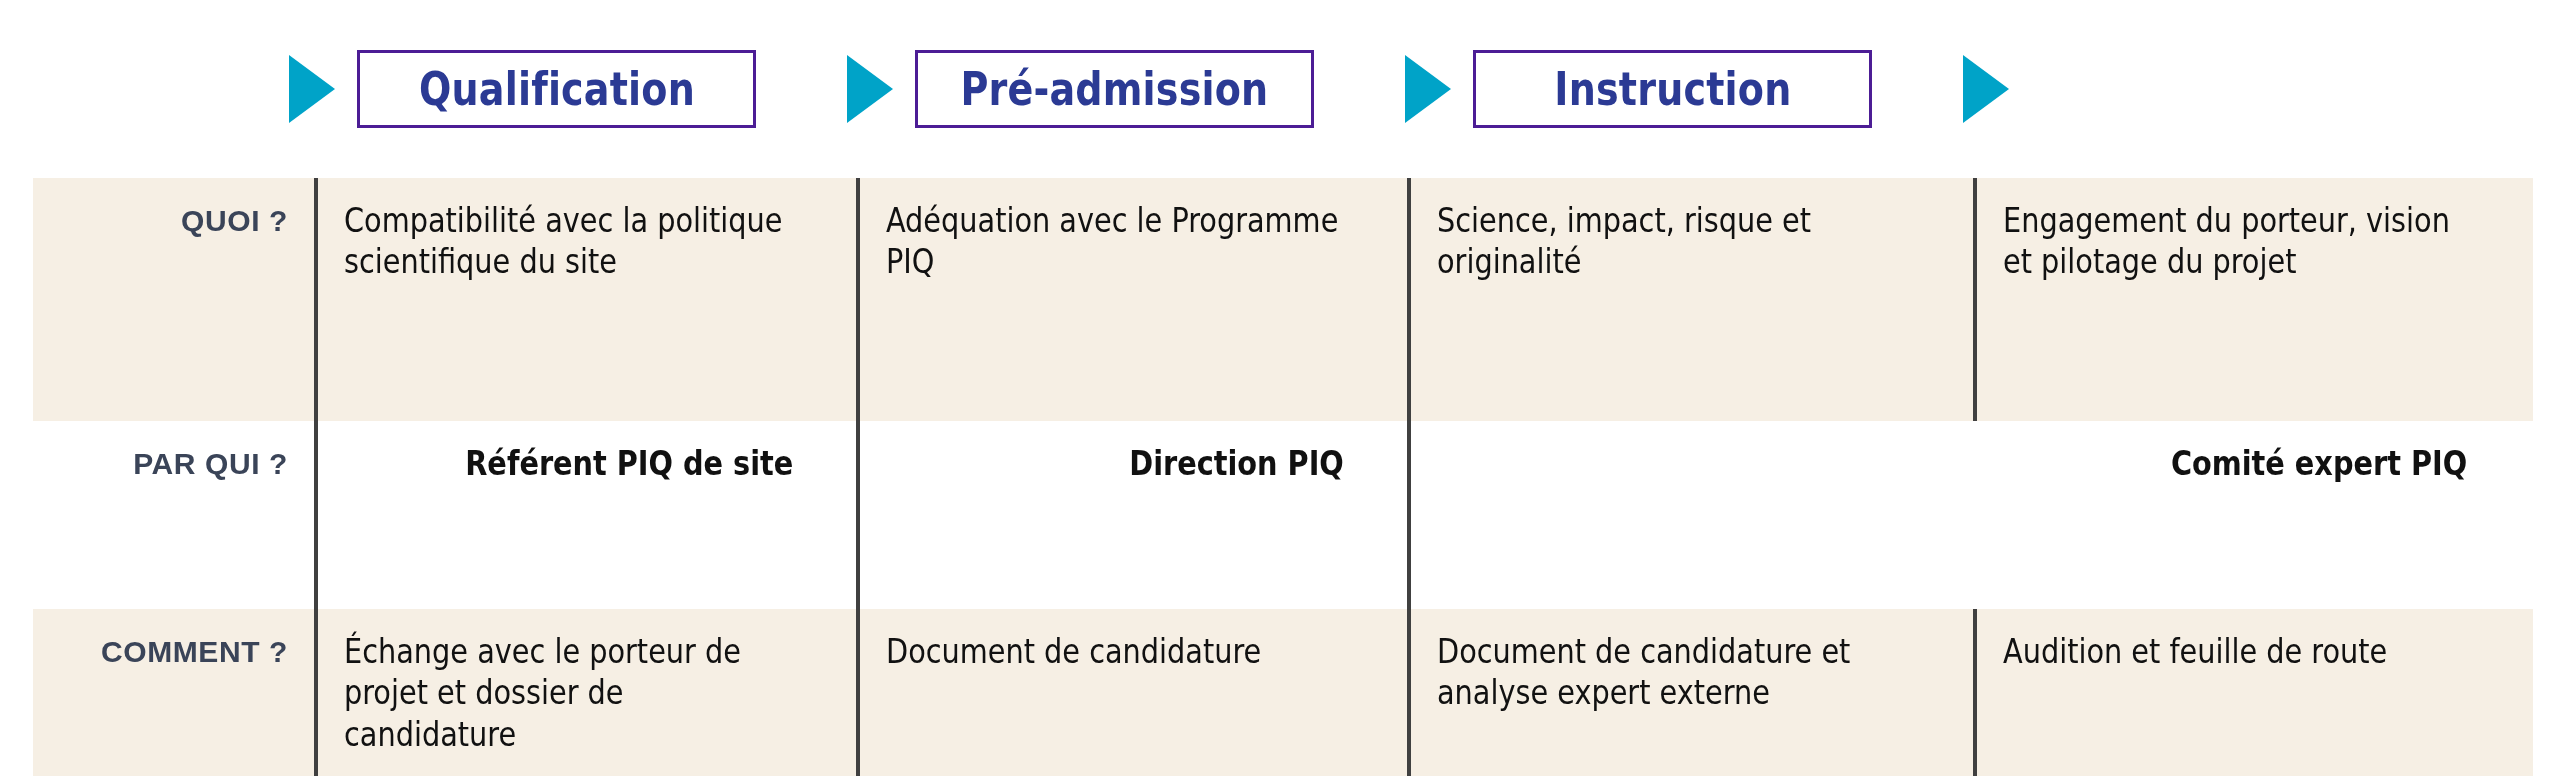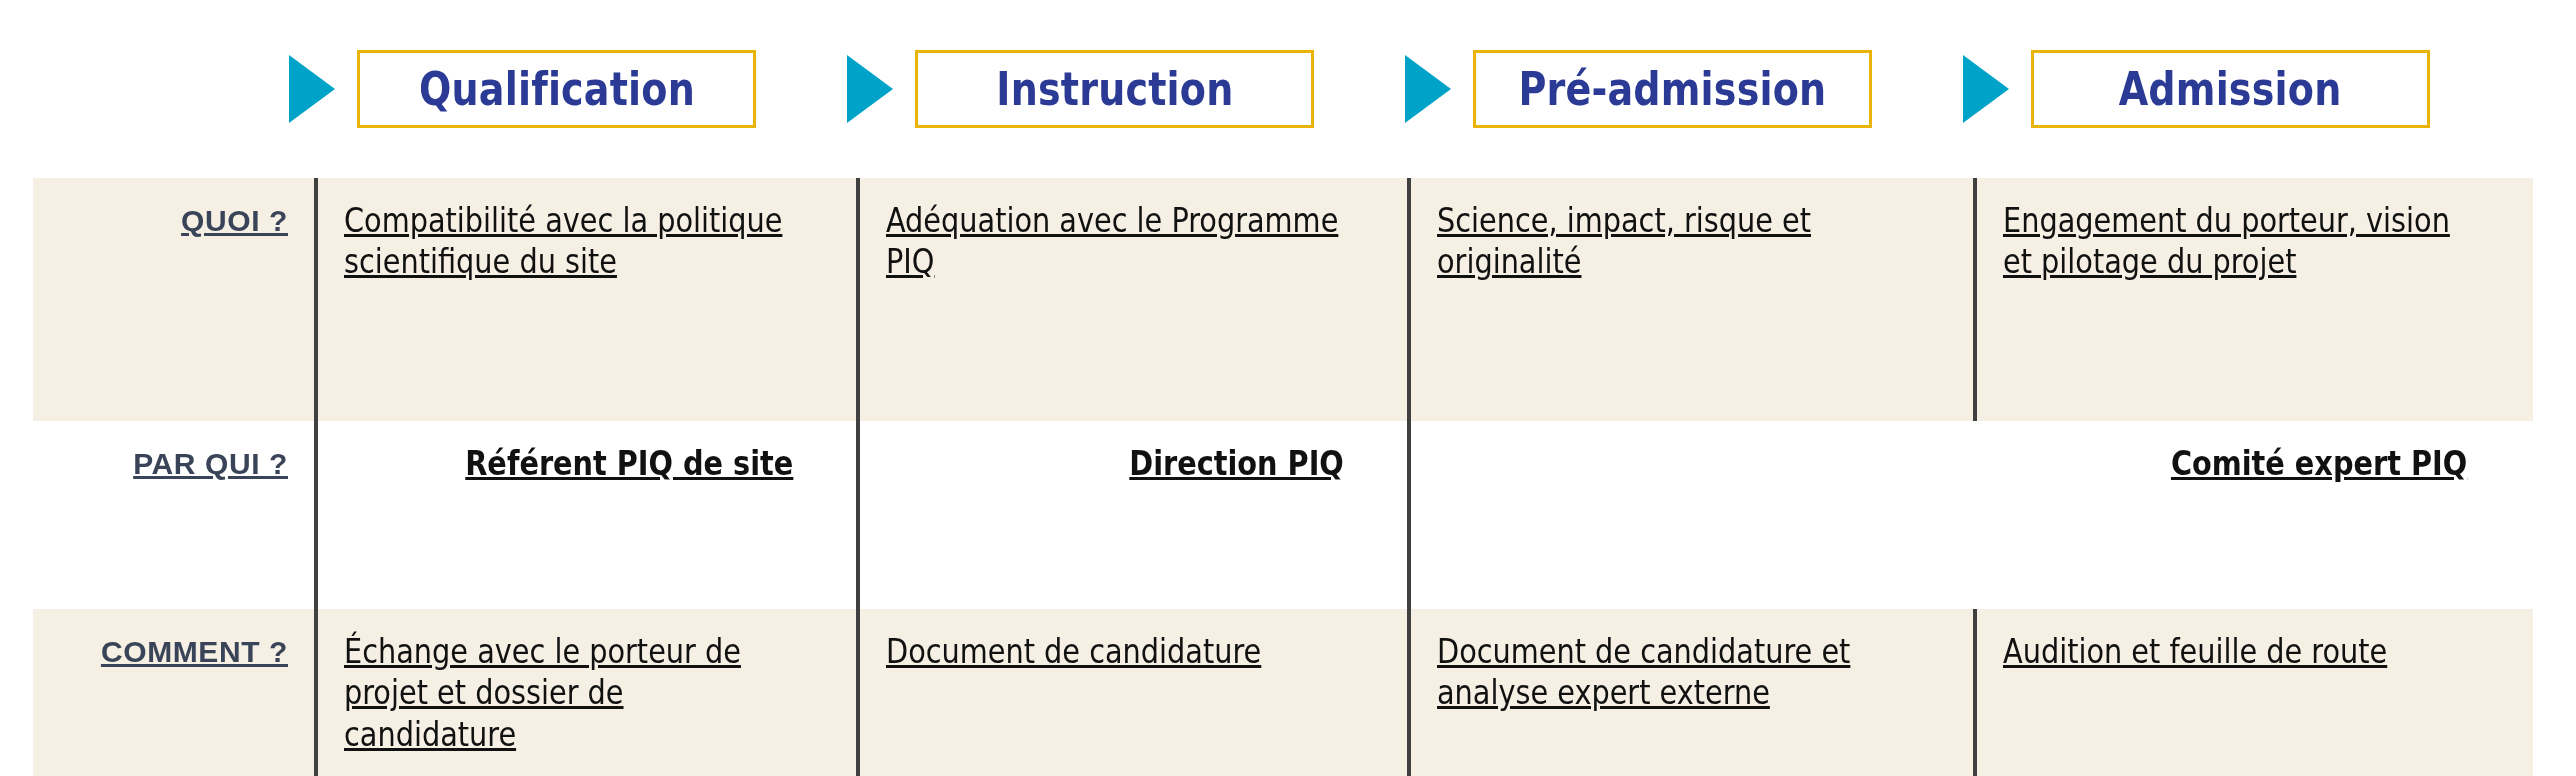--- a/index.html
+++ b/index.html
@@ -50,21 +50,21 @@
     margin-right: 22px;
     border-top: 34px solid transparent;
     border-bottom: 34px solid transparent;
     border-left: 46px solid #00A3C8;
   }
   .stage-box {
     flex: 0 0 auto;
     box-sizing: border-box;
     min-width: 399px;
     height: 78px;
-    border: 3px solid #eab308;
+    border: 3px solid #4c1d95;
     background: #ffffff;
     display: flex;
     align-items: center;
     justify-content: center;
     padding: 0 26px;
   }
   .stage-label {
     font-family: "DejaVu Sans Condensed", "Liberation Sans Narrow", "Liberation Sans", sans-serif;
     font-size: 46px;
     font-weight: 700;
@@ -80,21 +80,20 @@
     position: absolute;
     left: 33px;
     top: 178px;
     width: 2500px;
     border-collapse: collapse;
     table-layout: fixed;
   }
   .matrix td {
     padding: 0;
     vertical-align: top;
-    text-decoration: underline;
   }
 
   .row-shaded td { background: #F6EFE4; }
   .row-plain  td { background: #FFFFFF; text-align: right; }
 
   .col-label  { width: 283px; }
   .col-stage1 { width: 542px; }
   .col-stage2 { width: 551px; }
   .col-stage3 { width: 566px; }
   .col-stage4 { width: 558px; }
@@ -141,36 +140,33 @@
     <div class="stage-group">
       <span class="stage-arrow"></span>
       <div class="stage-box">
         <span class="stage-label">Qualification</span>
       </div>
     </div>
 
     <div class="stage-group">
       <span class="stage-arrow"></span>
       <div class="stage-box">
+        <span class="stage-label">Pré-admission</span>
+      </div>
+    </div>
+
+    <div class="stage-group">
+      <span class="stage-arrow"></span>
+      <div class="stage-box">
         <span class="stage-label">Instruction</span>
       </div>
     </div>
 
     <div class="stage-group">
       <span class="stage-arrow"></span>
-      <div class="stage-box">
-        <span class="stage-label">Pré-admission</span>
-      </div>
-    </div>
-
-    <div class="stage-group">
-      <span class="stage-arrow"></span>
-      <div class="stage-box">
-        <span class="stage-label">Admission</span>
-      </div>
     </div>
   </div>
 
   <table class="matrix">
     <colgroup>
       <col class="col-label">
       <col class="col-stage1">
       <col class="col-stage2">
       <col class="col-stage3">
       <col class="col-stage4">

